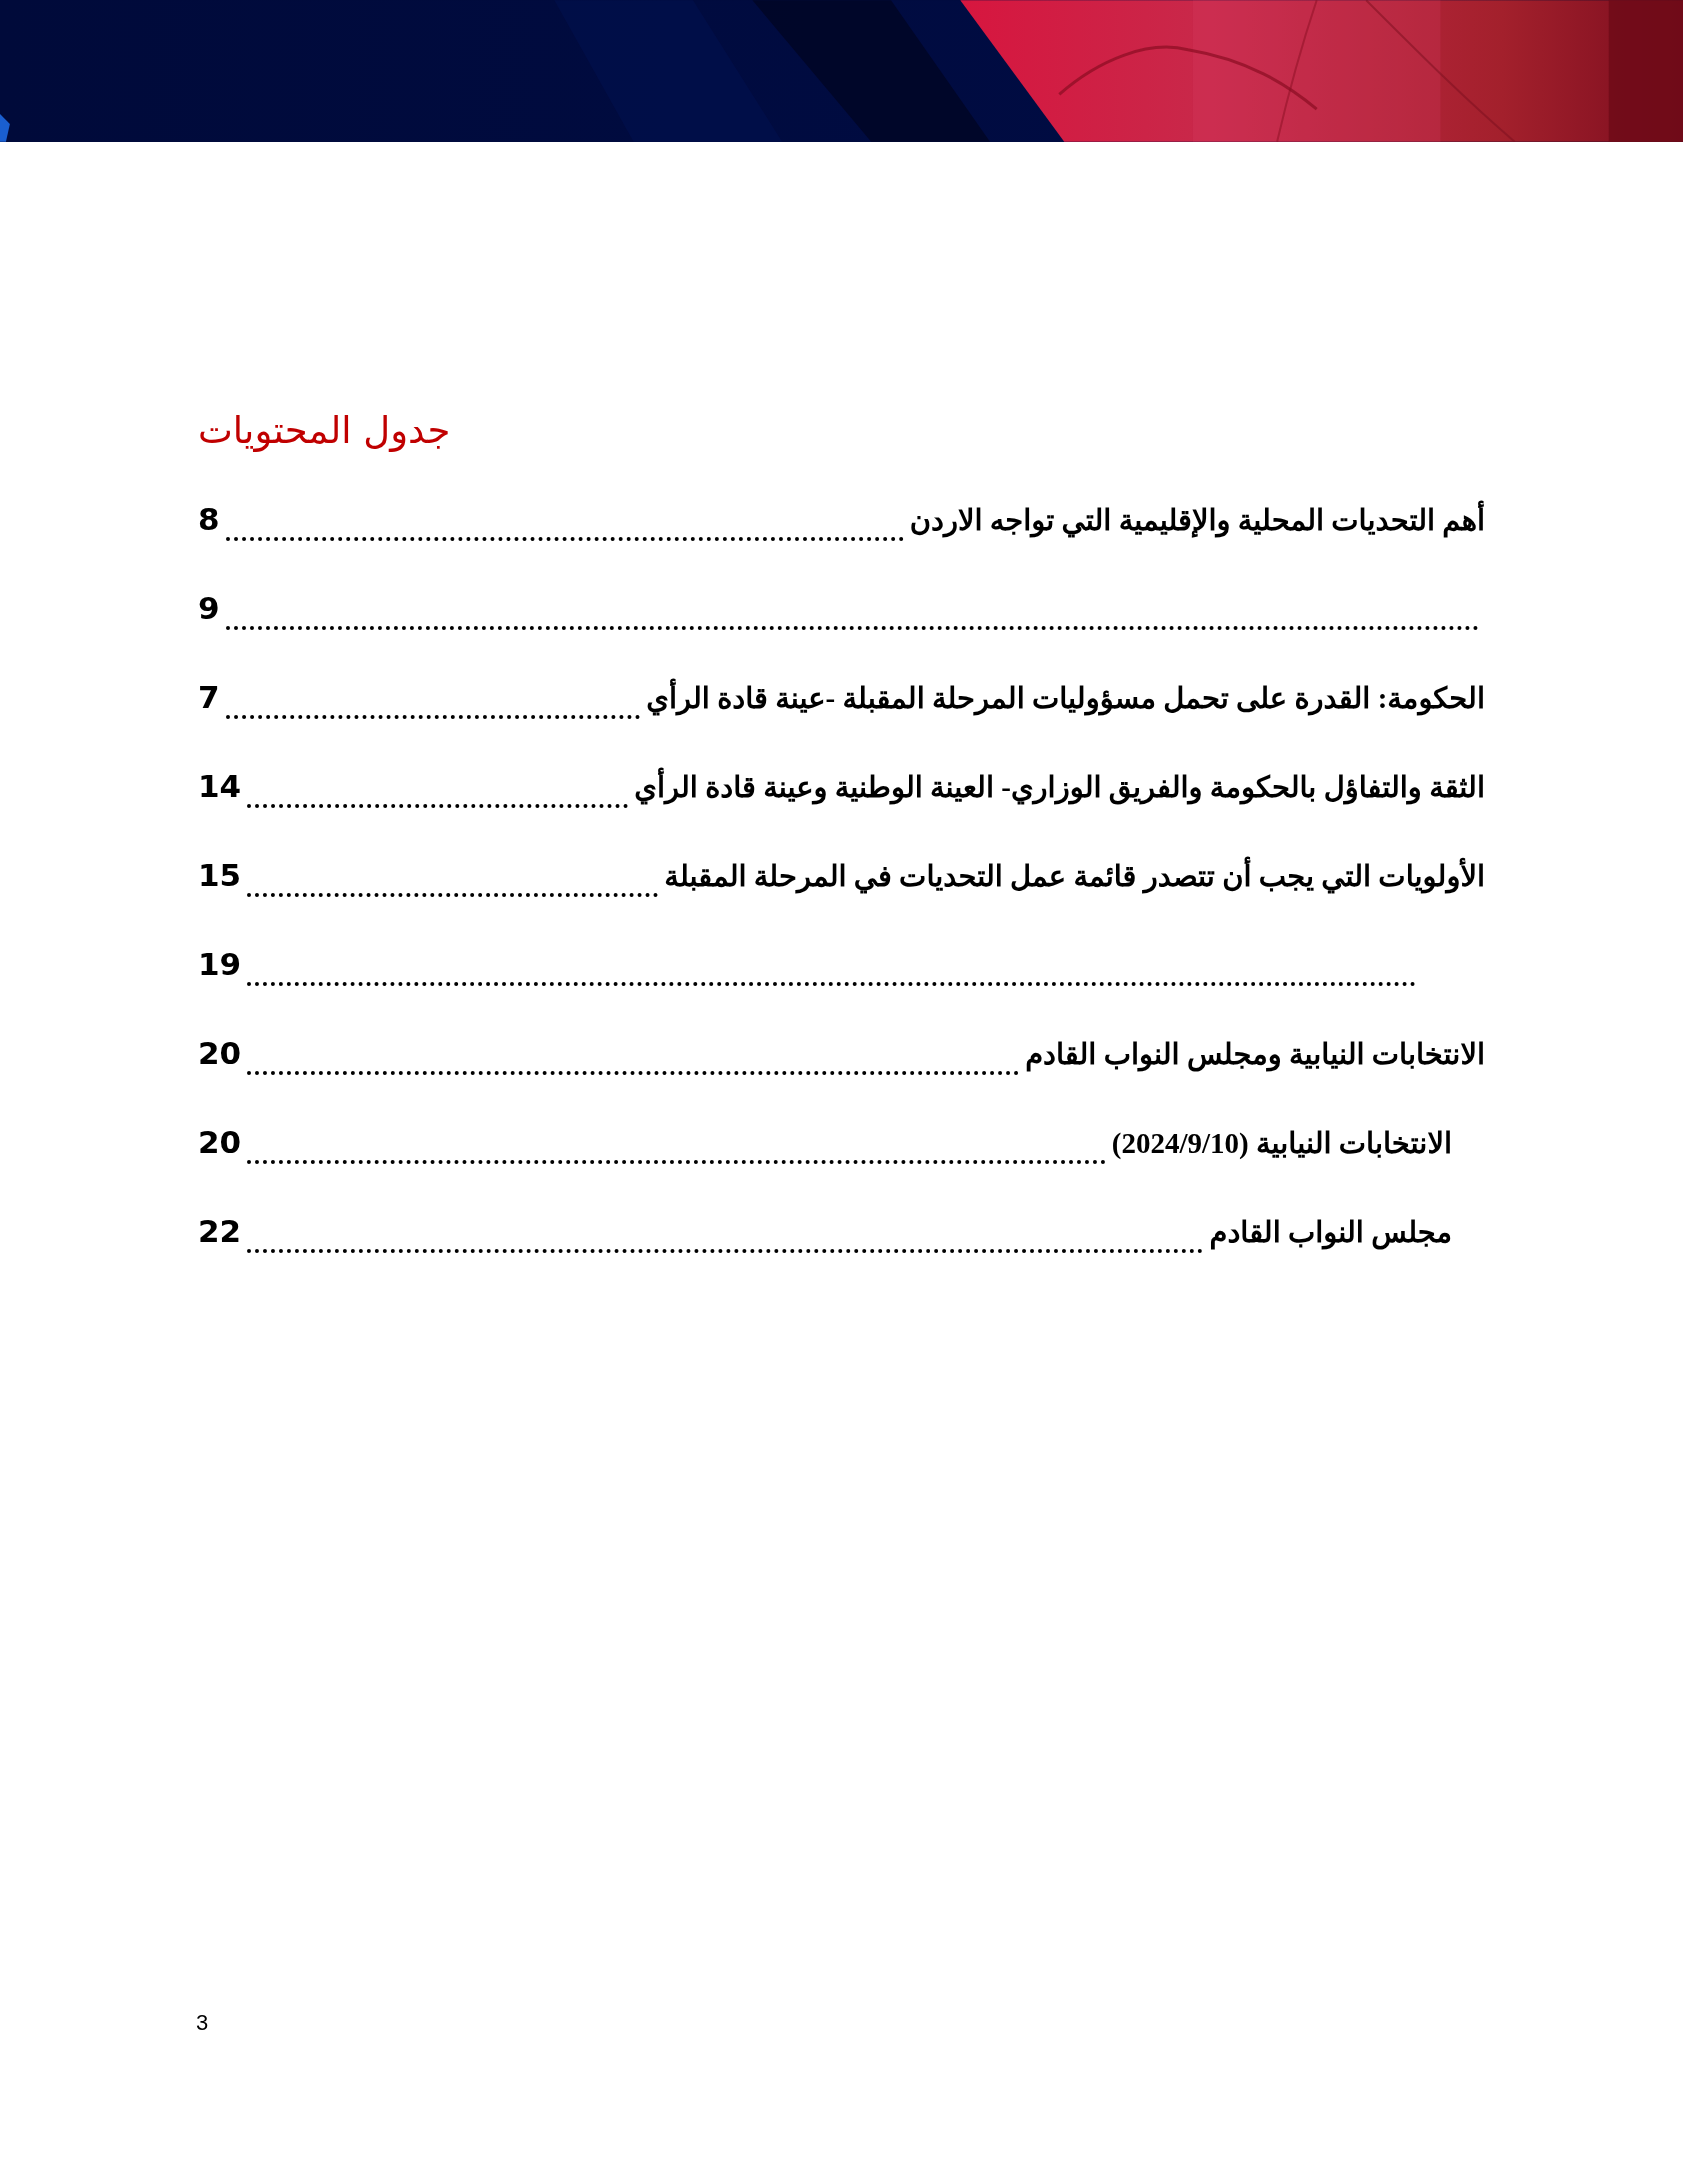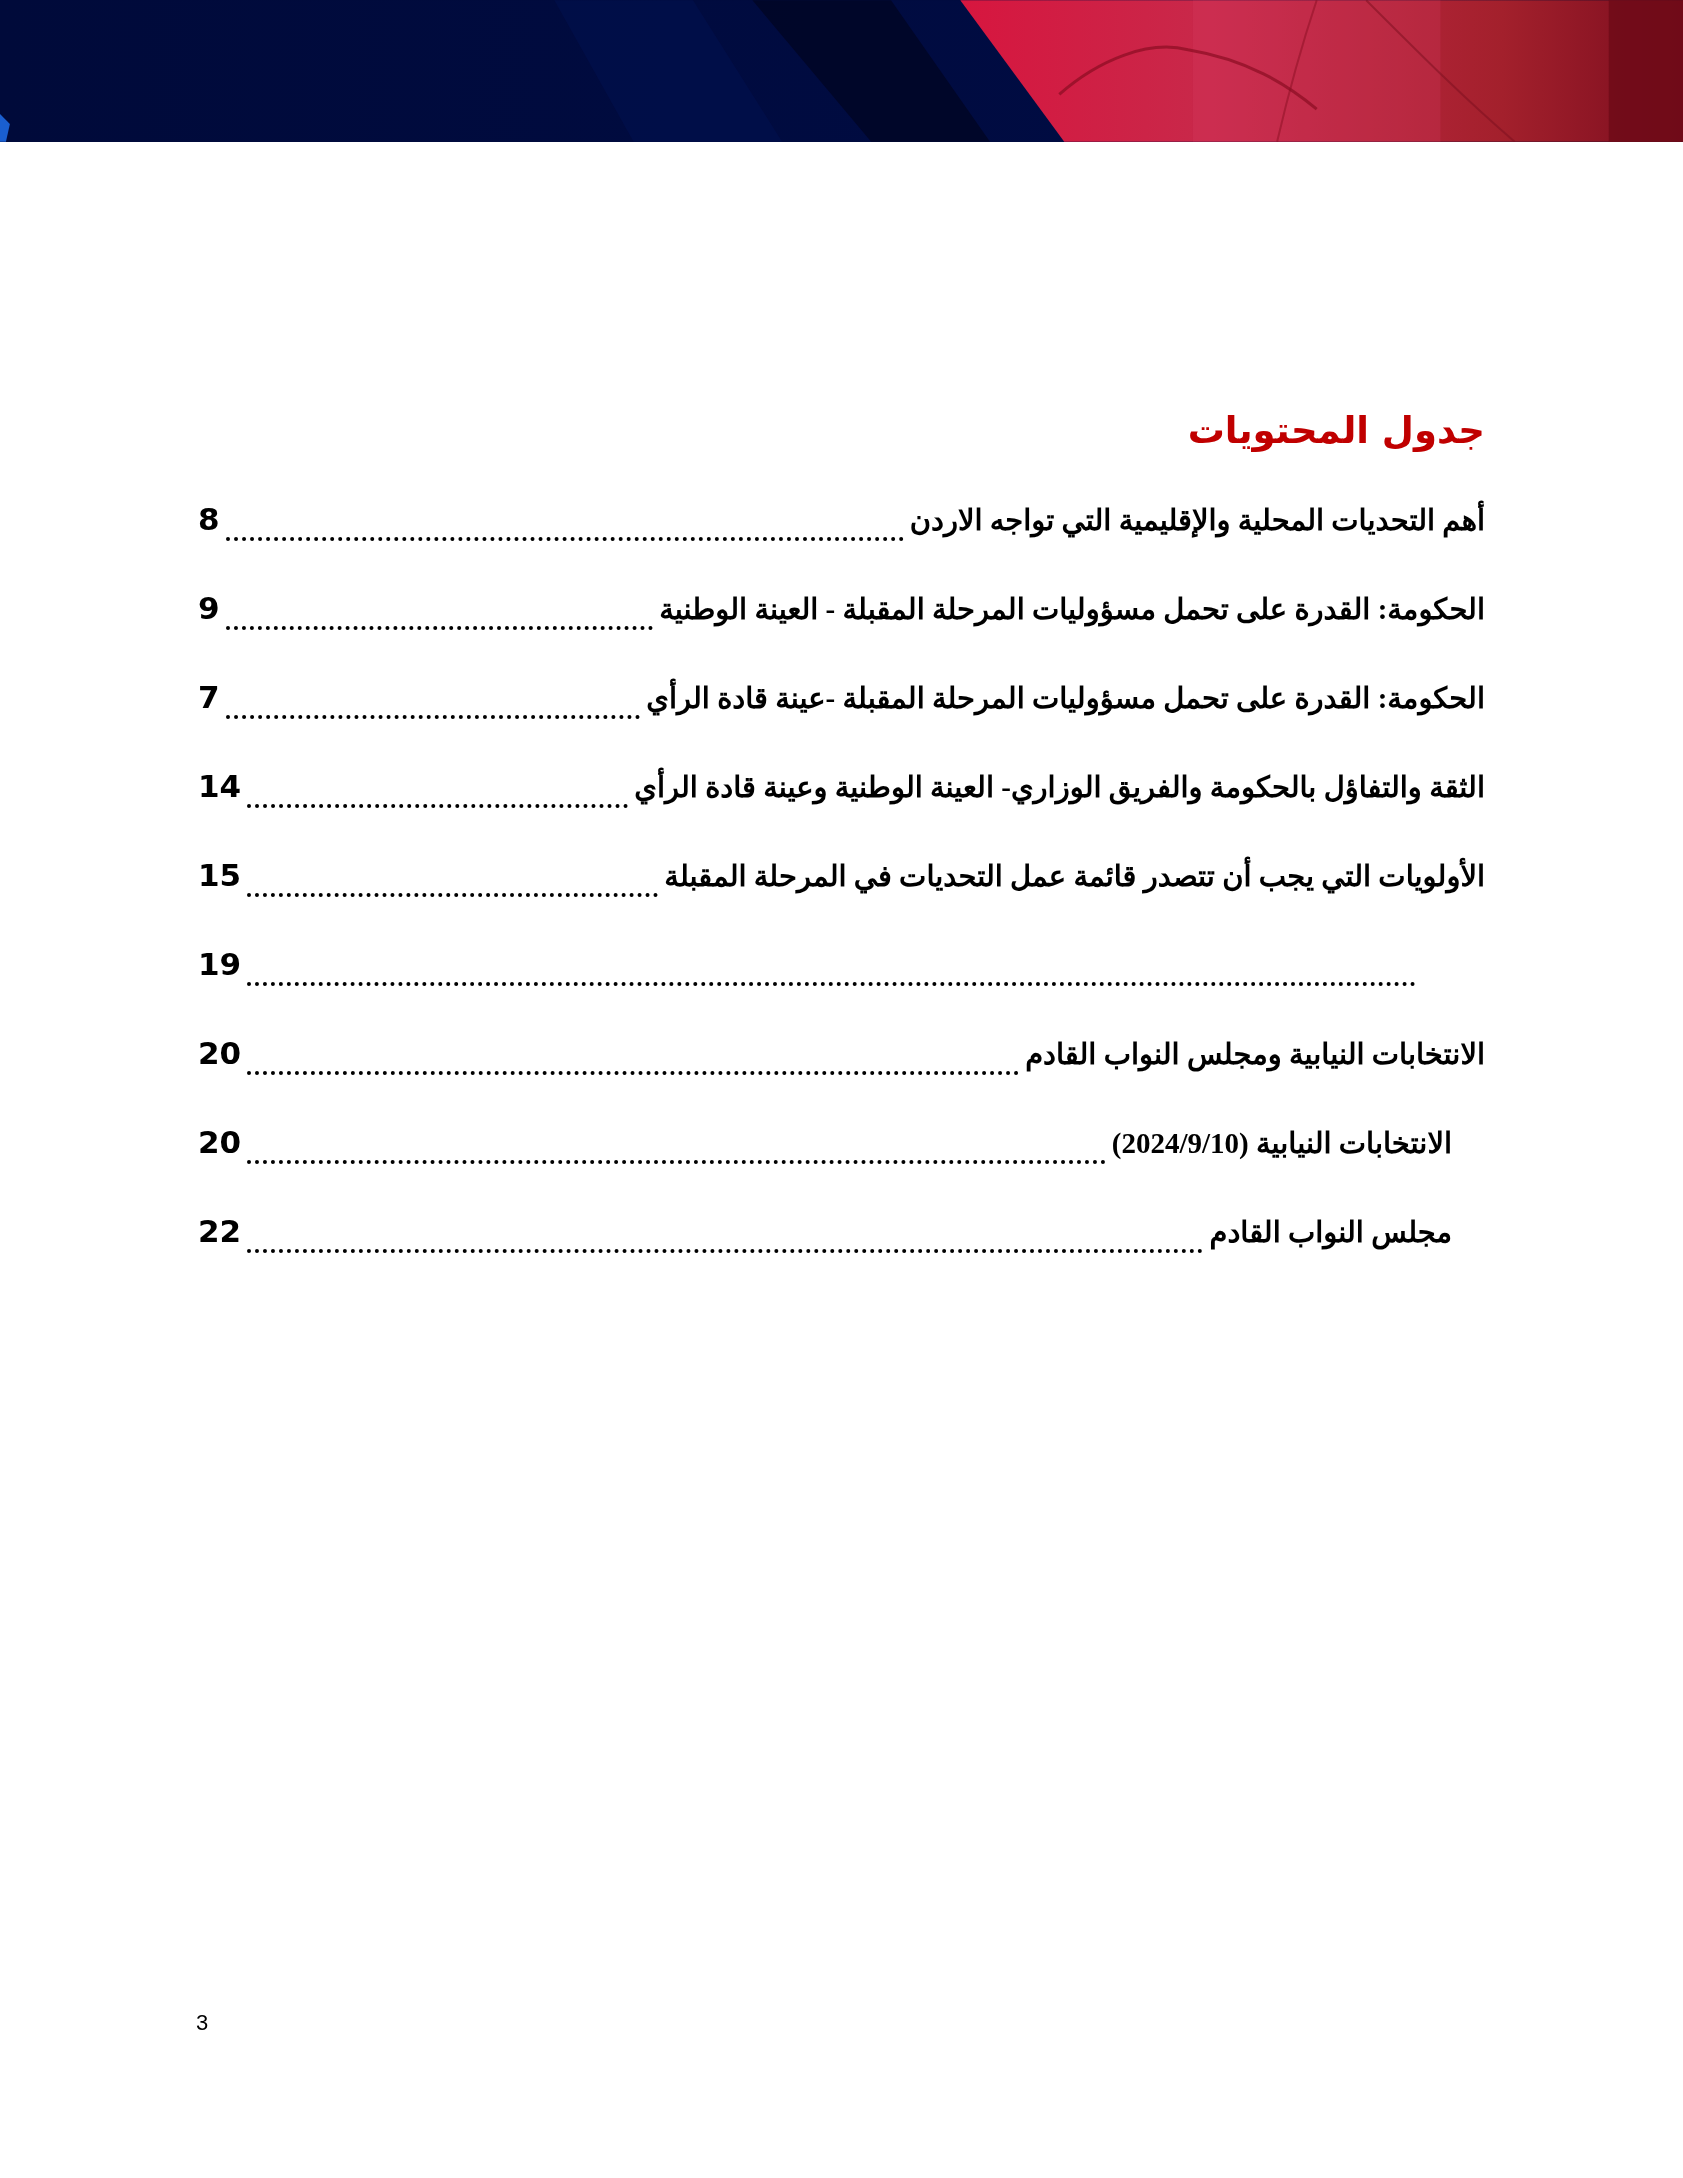--- a/index.html
+++ b/index.html
@@ -29,24 +29,24 @@
     }
     .toc {
       position: absolute;
       left: 198px;
       top: 401px;
       width: 1287px;
       direction: rtl;
     }
     .toc-title {
       font-family: "DejaVu Sans", sans-serif;
-      font-weight: bold;
+      font-weight: normal;
       font-size: 37px;
       color: #c00000;
-      text-align: right;
+      text-align: left;
       margin: 0 0 20px 0;
       line-height: 59px;
       height: 59px;
     }
     .toc-row {
       display: flex;
       flex-direction: row;
       align-items: baseline;
       height: 89px;
       line-height: 79px;
@@ -120,21 +120,20 @@
 <div class="toc">
   <div class="toc-title">جدول المحتويات</div>
 
   <div class="toc-row">
     <span class="label">أهم التحديات المحلية والإقليمية التي تواجه الاردن</span>
     <span class="leader"></span>
     <span class="page">8</span>
   </div>
 
   <div class="toc-row">
-    <span class="label">الحكومة: القدرة على تحمل مسؤوليات المرحلة المقبلة - العينة الوطنية</span>
     <span class="leader"></span>
     <span class="page">9</span>
   </div>
 
   <div class="toc-row">
     <span class="label">الحكومة: القدرة على تحمل مسؤوليات المرحلة المقبلة  -عينة قادة الرأي</span>
     <span class="leader"></span>
     <span class="page">7</span>
   </div>
 

